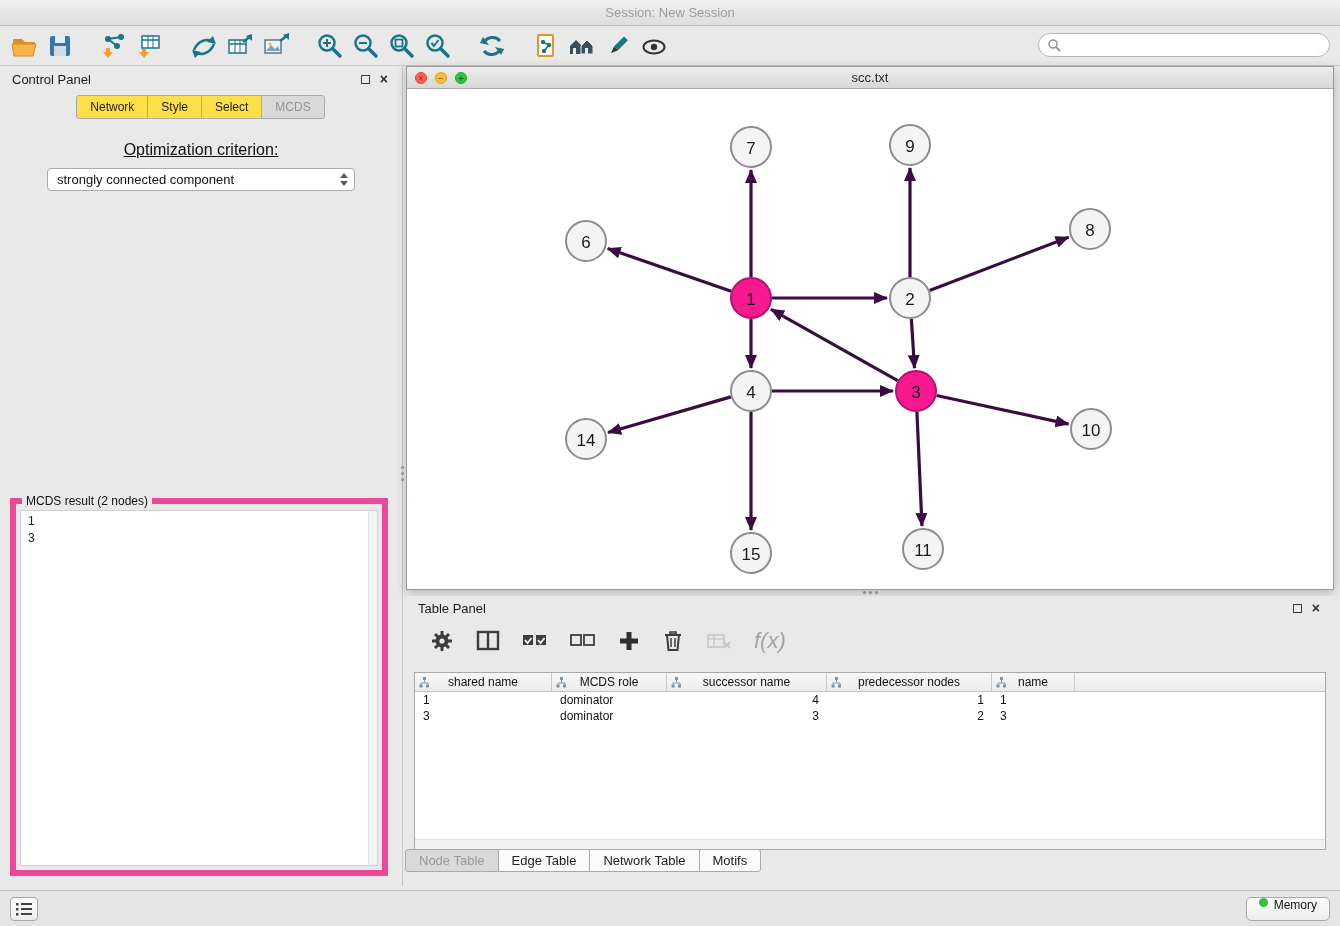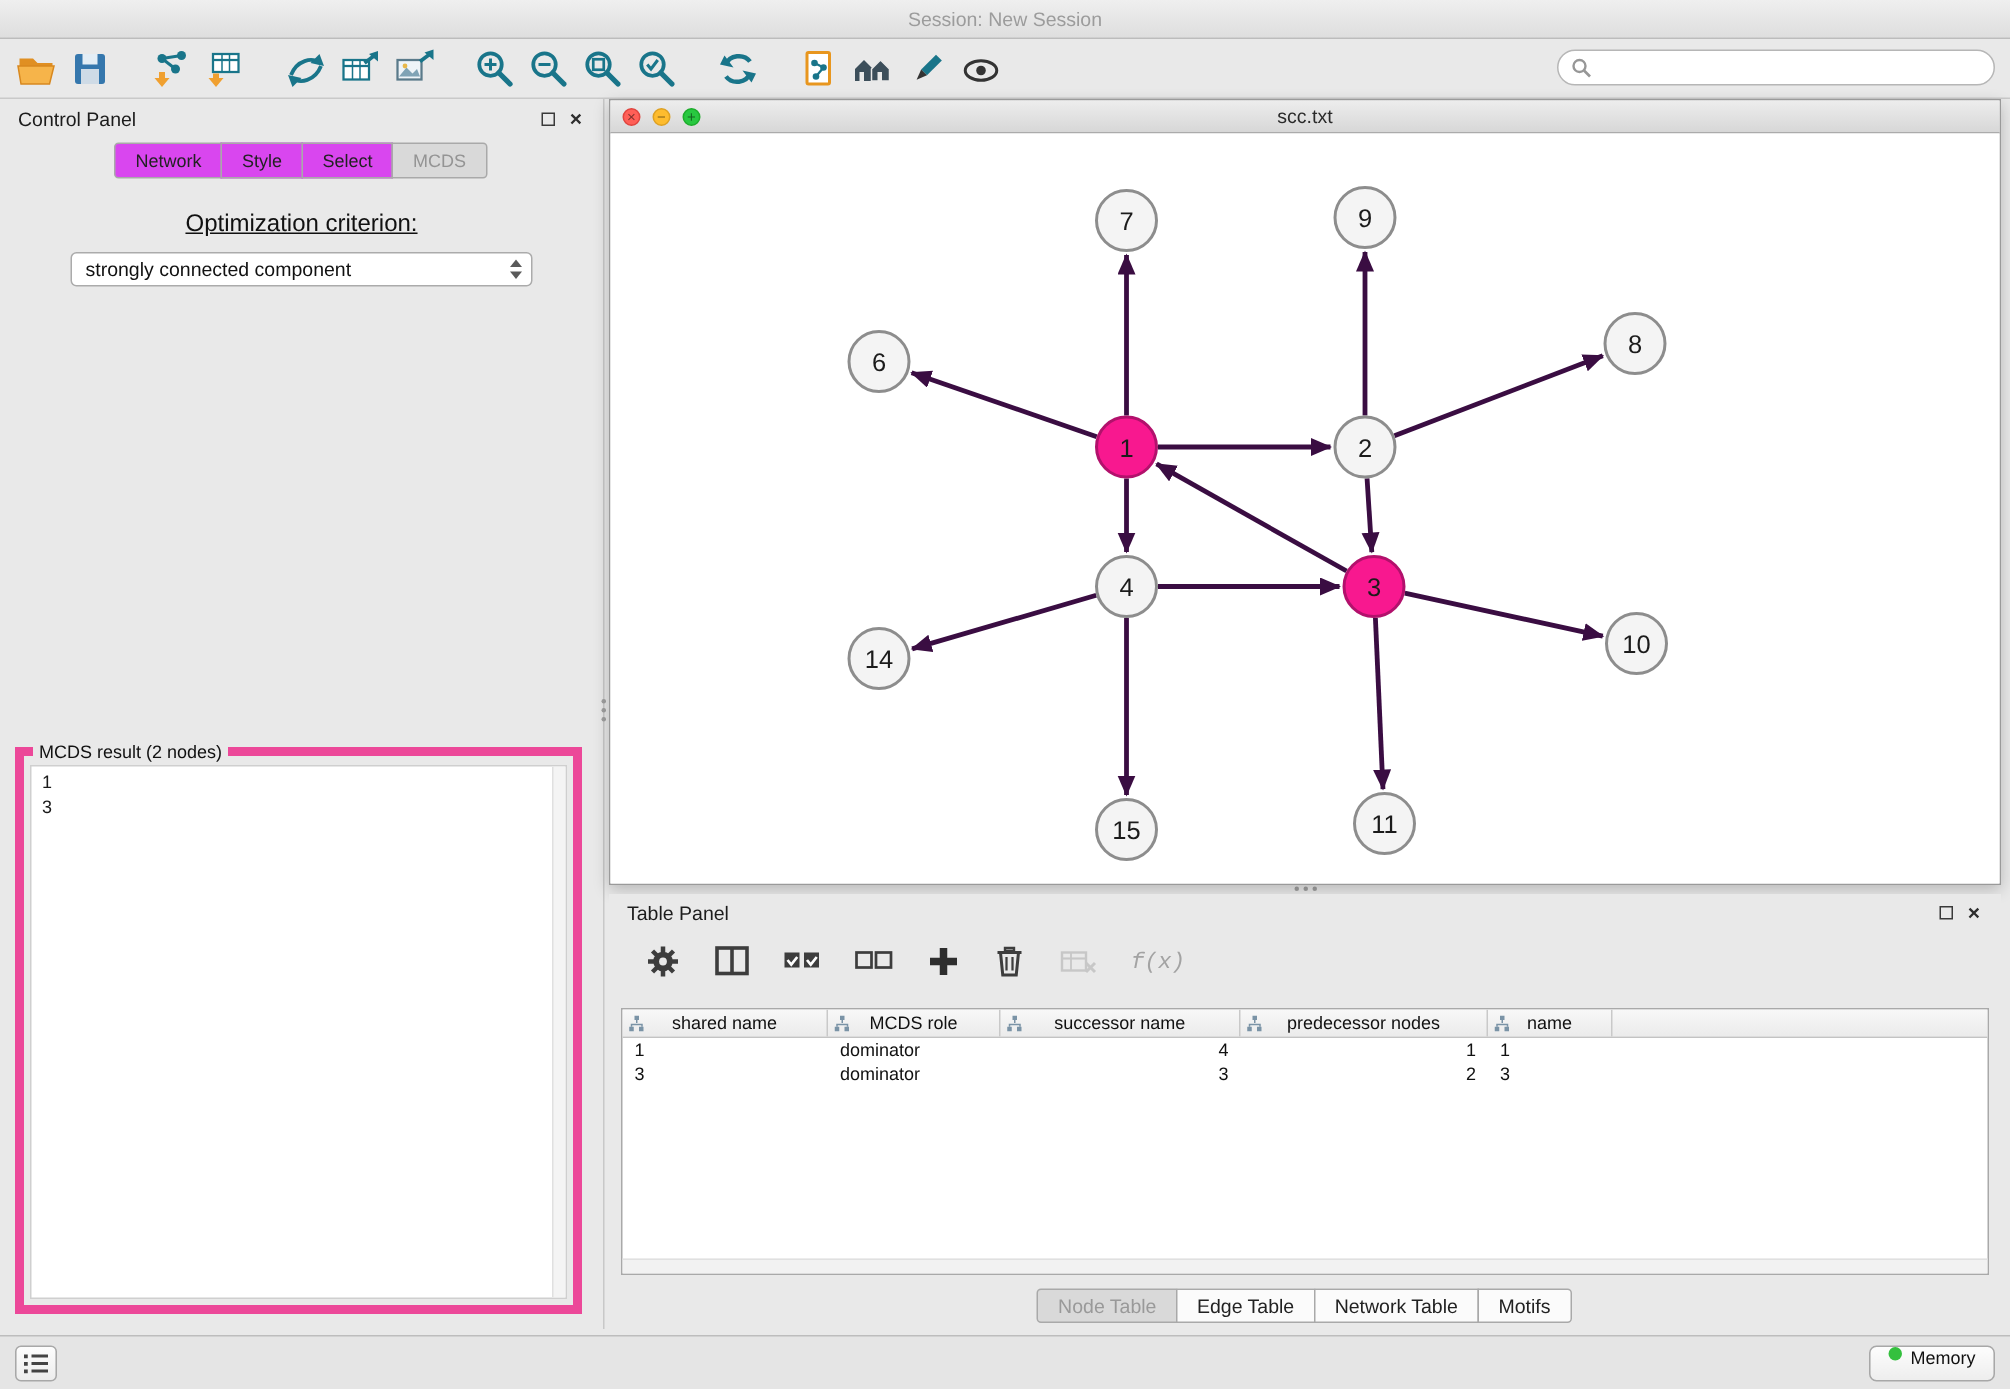--- a/index.html
+++ b/index.html
@@ -29,21 +29,21 @@
   .split-v i, .split-h i { width:3px; height:3px; border-radius:50%; background:#9f9f9f; display:block; }
   .split-h { position:absolute; left:855px; top:588px; width:30px; height:8px; display:flex; align-items:center; justify-content:center; gap:3px; }
 
   
   .control-panel { position:absolute; left:2px; top:66px; width:398px; height:820px; background:#e9e9e9; }
   .cp-header { height:26px; display:flex; align-items:center; padding:0 12px 0 10px; font-size:13px; color:#1c1c1c; }
   .win-icons { margin-left:auto; display:flex; align-items:center; gap:10px; }
   .wicon-sq { width:9px; height:9px; border:1.5px solid #3a3a3a; display:inline-block; }
   .wicon-x { font-size:14px; font-weight:bold; color:#2e2e2e; line-height:10px; }
   .cp-tabs { display:flex; justify-content:center; margin-top:3px; }
-  .cp-tab { font-size:12px; padding:4px 13px; border:1px solid #a9a9a9; background:#d946ef; margin-left:-1px; color:#222; }
+  .cp-tab { font-size:12px; padding:4px 13px; border:1px solid #a9a9a9; background:#fde047; margin-left:-1px; color:#222; }
   .cp-tab:first-child { border-radius:3px 0 0 3px; }
   .cp-tab:last-child { border-radius:0 3px 3px 0; }
   .cp-tab.active { background:#d9d9d9; color:#949494; }
   .cp-opt-label { text-align:center; font-size:16px; margin-top:22px; color:#111;text-decoration:underline; }
   .cp-dropdown { position:relative; width:308px; height:23px; margin:9px auto 0 auto;
     background:#fff; border:1px solid #ababab; border-radius:4px; font-size:13px;
     display:flex; align-items:center; padding-left:9px; color:#111; }
   .spin { position:absolute; right:6px; top:4px; display:flex; flex-direction:column; gap:3px; }
   .spin b { width:0; height:0; border-left:4px solid transparent; border-right:4px solid transparent; display:block; }
   .spin .up { border-bottom:5px solid #5a5a5a; }
@@ -67,31 +67,31 @@
   .light.yellow { background:#febc2e; border:1px solid #dea123; }
   .light.green { background:#28c840; border:1px solid #1dad2b; }
   .net-canvas { position:relative; width:926px; height:500px; background:#fff; }
   .net-canvas svg text { font-family:"Liberation Sans",sans-serif; }
 
   
   .table-panel { position:absolute; left:406px; top:596px; width:928px; height:290px; background:#e9e9e9; }
   .tp-header { height:24px; display:flex; align-items:center; padding:0 14px 0 12px; font-size:13px; color:#1c1c1c; }
   .tp-toolbar { height:42px; display:flex; align-items:center; padding-left:24px; gap:22px; }
   .tp-toolbar .ticon { display:flex; align-items:center; justify-content:center; }
-  .fx { font-family:Liberation Mono, monospace; font-style:italic; font-size:15px; color:#a3a3a3; }
+  .fx { font-family:Liberation Sans, sans-serif; font-style:italic; font-size:22px; color:#a3a3a3; }
   .tp-table { position:absolute; left:8px; right:8px; top:76px; bottom:36px; background:#fff; border:1px solid #a9a9a9; overflow:hidden; }
   .tr-head { display:flex; height:19px; background:linear-gradient(#f8f8f8,#ebebeb); border-bottom:1px solid #c3c3c3; font-size:12px; color:#111; }
   .th { position:relative; display:flex; align-items:center; justify-content:center; border-right:1px solid #c9c9c9; }
   .th svg { position:absolute; left:4px; top:4px; }
   .hc0{width:137px}.hc1{width:115px}.hc2{width:160px}.hc3{width:165px}.hc4{width:83px}
   .tr { display:flex; height:16px; font-size:12px; align-items:center; color:#111; }
   .td { padding:0 8px; overflow:hidden; white-space:nowrap; }
   .col0{width:137px}.col1{width:115px}.col2{width:160px;text-align:right}.col3{width:165px;text-align:right}.col4{width:83px}
   .tp-hscroll { position:absolute; left:0; right:0; bottom:0; height:10px; background:#f2f2f2; border-top:1px solid #e0e0e0; }
-  .tp-tabs { position:absolute; bottom:4px; left:0; right:0; display:flex; justify-content:center; }
+  .tp-tabs { position:absolute; bottom:14px; left:0; right:0; display:flex; justify-content:flex-start; }
   .tp-tab { font-size:13px; padding:3px 13px; border:1px solid #a9a9a9; background:#fbfbfb; margin-left:-1px; color:#222; }
   .tp-tab:first-child { border-radius:3px 0 0 3px; }
   .tp-tab:last-child { border-radius:0 3px 3px 0; }
   .tp-tab.active { background:#d9d9d9; color:#999; }
 
   
   .statusbar { position:absolute; left:0; top:890px; width:1340px; height:36px; background:#e5e5e5;
     border-top:1px solid #bdbdbd; display:flex; align-items:center; padding:0 10px; }
   .sb-btn { width:28px; height:24px; border:1px solid #a8a8a8; border-radius:4px;
     background:linear-gradient(#fdfdfd,#ededed); display:flex; align-items:center; justify-content:center; }

